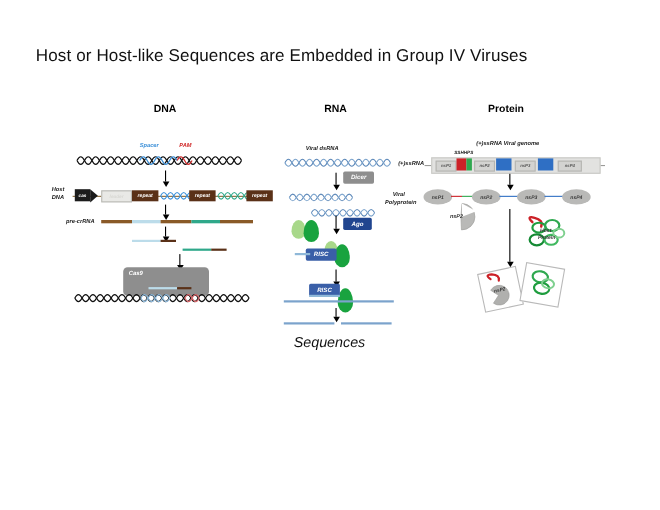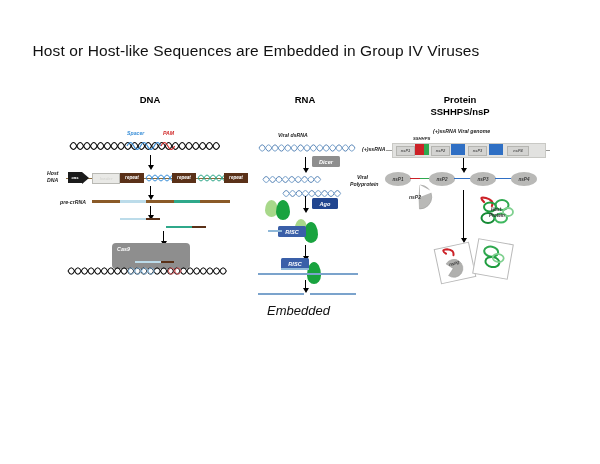--- a/index.html
+++ b/index.html
@@ -81,21 +81,20 @@
   <div class="title">Host or Host-like Sequences are Embedded in Group IV Viruses</div>
 
   <div class="colhead" style="left:95px;top:94px;width:110px;">
     <span>DNA</span>
   </div>
   <div class="colhead" style="left:250px;top:94px;width:110px;text-align:center;">
     <span>RNA</span>
   </div>
   <div class="colhead" style="left:405px;top:94px;width:110px;">
     <span>Protein</span>
-    <span class="l2">SSHHPS/nsP</span>
   </div>
 
   <div class="lbl it" style="left:127px;top:130px;color:#3a8fd8;">Spacer</div>
   <div class="lbl it" style="left:163px;top:130px;color:#d12b2b;">PAM</div>
 
   <svg class="wave" style="left:68px;top:136px;" width="165" height="18">
     <path d="M2,10 q3.4,-7 6.8,0 t6.8,0 t6.8,0 t6.8,0 t6.8,0 t6.8,0 t6.8,0 t6.8,0 t6.8,0 t6.8,0 t6.8,0 t6.8,0 t6.8,0 t6.8,0 t6.8,0 t6.8,0 t6.8,0 t6.8,0 t6.8,0 t6.8,0 t6.8,0 t6.8,0" fill="none" stroke="#111" stroke-width="1.1"></path>
     <path d="M2,10 q3.4,7 6.8,0 t6.8,0 t6.8,0 t6.8,0 t6.8,0 t6.8,0 t6.8,0 t6.8,0 t6.8,0 t6.8,0 t6.8,0 t6.8,0 t6.8,0 t6.8,0 t6.8,0 t6.8,0 t6.8,0 t6.8,0 t6.8,0 t6.8,0 t6.8,0 t6.8,0" fill="none" stroke="#111" stroke-width="1.1"></path>
     <path d="M59,10 q3.4,-7 6.8,0 t6.8,0 t6.8,0 t6.8,0 t6.8,0" fill="none" stroke="#3a8fd8" stroke-width="1.1"></path>
     <path d="M93,10 q3.4,-7 6.8,0 t6.8,0" fill="none" stroke="#d12b2b" stroke-width="1.1"></path>
@@ -211,21 +210,21 @@
     <span>RISC</span>
   </div>
   <div class="seg" style="left:281px;top:268px;width:28px;height:1.6px;background:#8fb8d8;"></div>
   <div class="seg" style="left:258px;top:273px;width:100px;height:1.6px;background:#7ba3cc;"></div>
 
   <div class="arrow" style="left:305px;top:280px;height:8px;"></div>
 
   <div class="seg" style="left:258px;top:293px;width:46px;height:1.6px;background:#7ba3cc;"></div>
   <div class="seg" style="left:310px;top:293px;width:46px;height:1.6px;background:#7ba3cc;"></div>
 
-  <div class="silencing" style="left:267px;top:303px;">Embedded</div>
+  <div class="silencing" style="left:267px;top:303px;">Sequences</div>
 
   <div class="lbl it" style="left:433px;top:128px;">(+)ssRNA Viral genome</div>
 
   <div class="lbl it" style="left:362px;top:146px;">(+)ssRNA</div>
 
   <div class="seg" style="left:386px;top:149.5px;width:164px;height:1px;background:#9a9a98;"></div>
   <div class="genomebar" style="left:392px;top:143px;width:152px;height:13px;"></div>
 
   <div class="nsp" style="left:396px;top:145.5px;width:17px;height:8px;">
     <span>nsP1</span>

